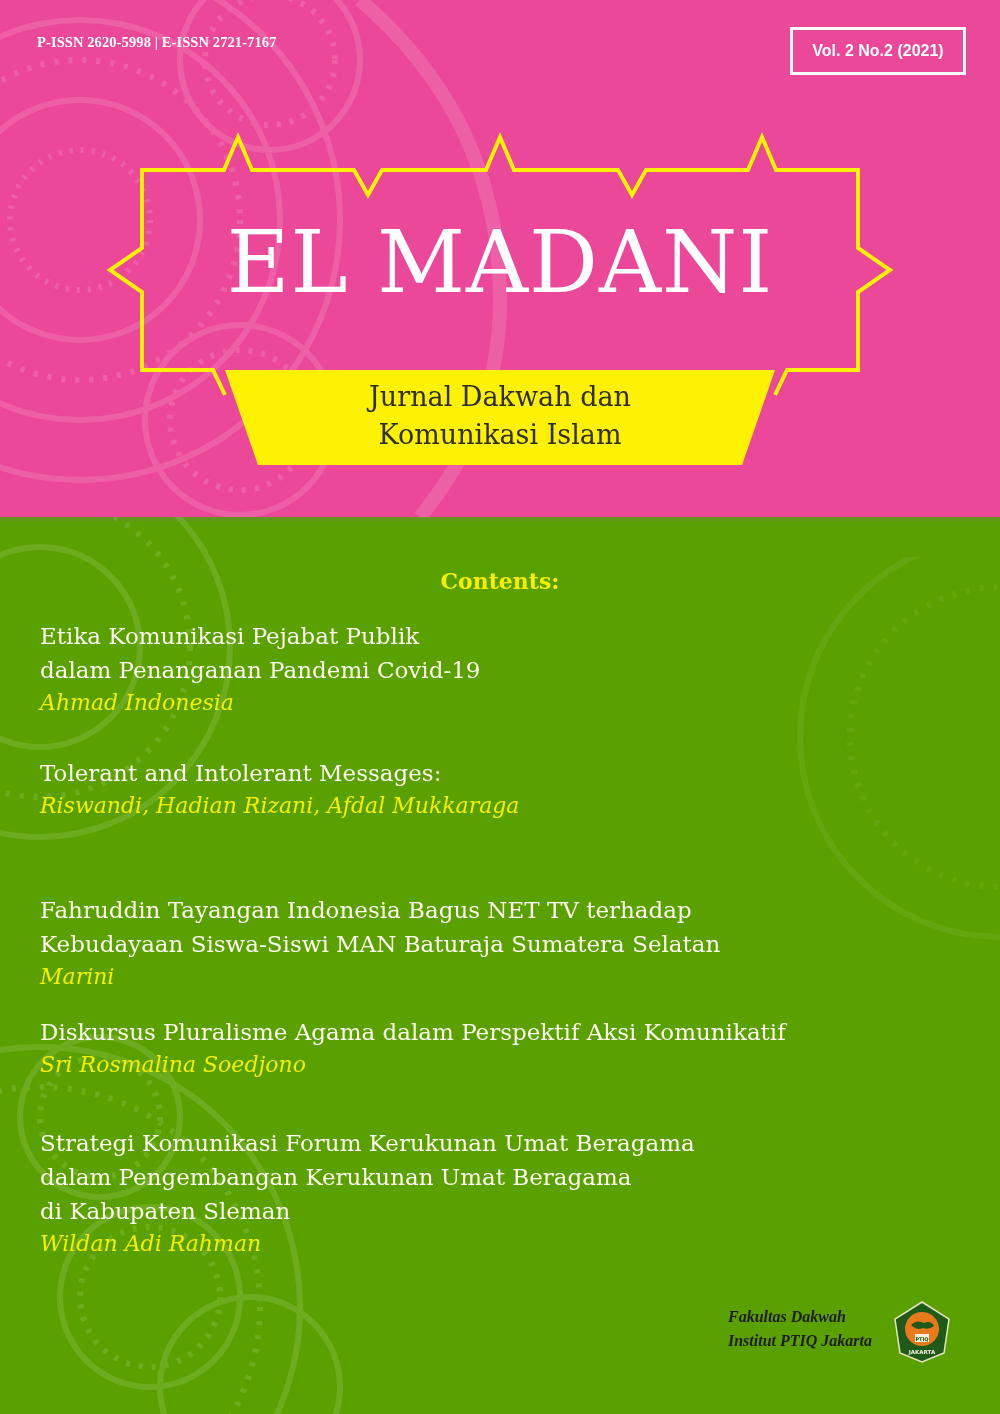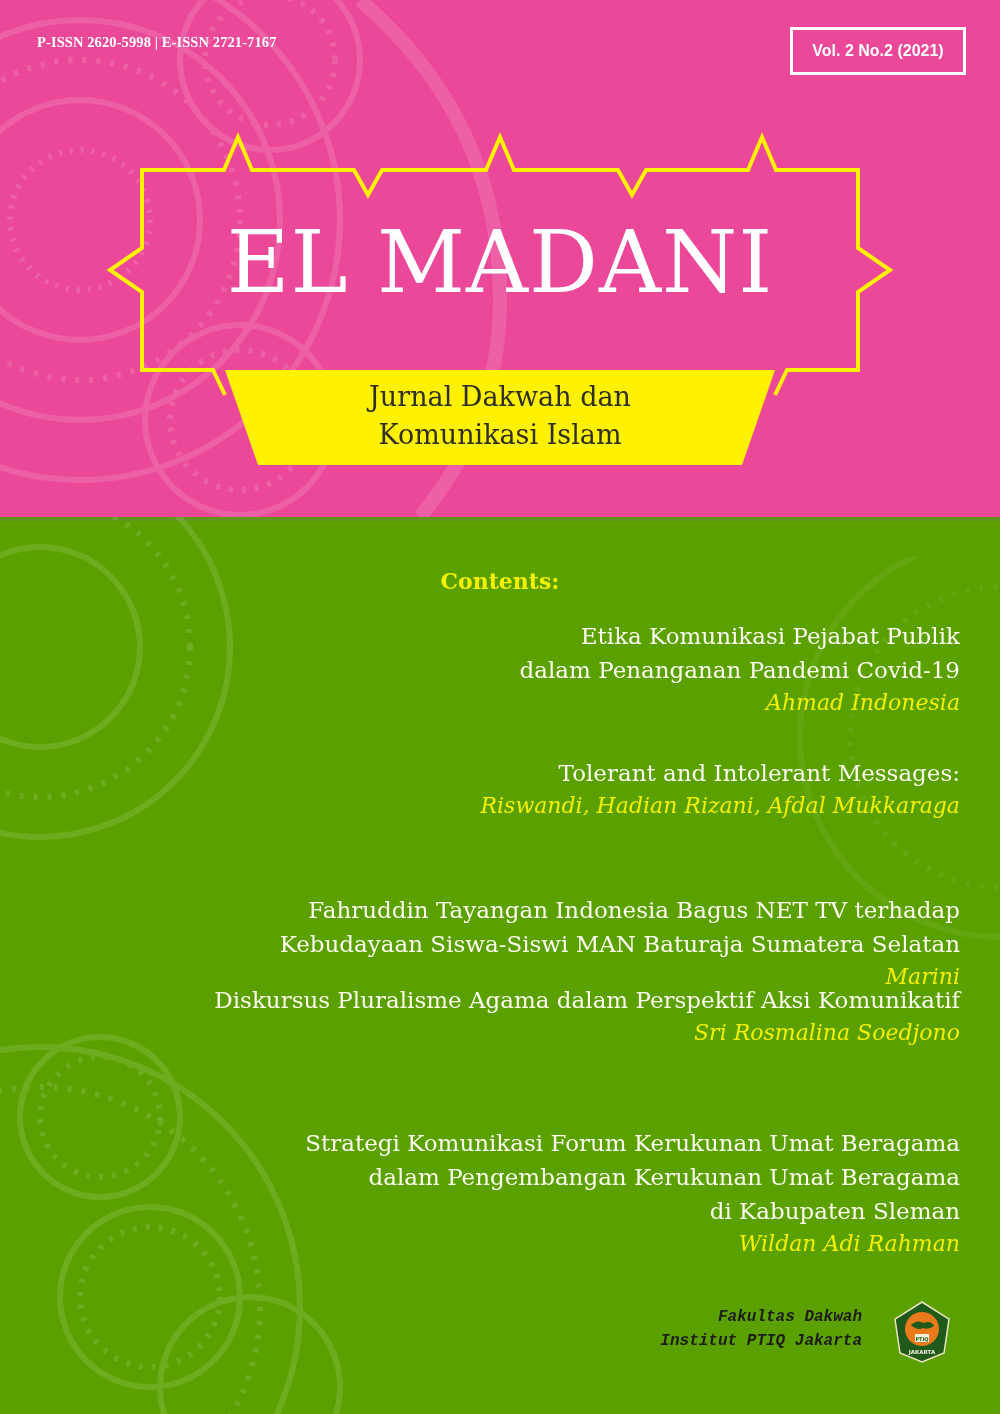--- a/index.html
+++ b/index.html
@@ -7,24 +7,24 @@
     .top { position: absolute; left: 0; top: 0; width: 1000px; height: 517px; background: #ec4899; overflow: hidden; }
     .bottom { position: absolute; left: 0; top: 517px; width: 1000px; height: 897px; background: #5aa100; overflow: hidden; }
     .bottom::before { content: ""; position: absolute; left: 0; top: 0; width: 1000px; height: 4px; background: #6a8a3a; opacity: .5; }
     .deco { position: absolute; pointer-events: none; }
     .issn { position: absolute; left: 37px; top: 34px; color: #fff; font-family: "Liberation Serif", serif; font-weight: bold; font-size: 14.5px; letter-spacing: 0.1px; }
     .vol { position: absolute; left: 790px; top: 27px; width: 176px; height: 48px; box-sizing: border-box; border: 3px solid #fff; color: #fff; font-family: "Liberation Sans", sans-serif; font-weight: bold; font-size: 16px; display: flex; align-items: center; justify-content: center; }
     .frame { position: absolute; left: 0; top: 0; width: 1000px; height: 517px; }
     .title { position: absolute; left: 142px; top: 212px; width: 716px; text-align: center; color: #fff; font-family: "DejaVu Serif", serif; font-size: 86px; line-height: 100px; letter-spacing: 1px; }
     .subtitle { position: absolute; left: 225px; top: 378px; width: 550px; text-align: center; color: #2f2e28; font-family: "DejaVu Serif", serif; font-size: 27px; line-height: 38px; }
     .contents-head { position: absolute; left: 0; top: 565px; width: 1000px; text-align: center; color: #f5f000; font-family: "DejaVu Serif", serif; font-weight: bold; font-size: 22px; line-height: 32px; }
-    .toc { position: absolute; left: 40px; width: 920px; text-align: right; }
+    .toc { position: absolute; left: 40px; width: 920px; text-align: left; }
     .toc .t { color: #fbfbf0; font-family: "DejaVu Serif", serif; font-size: 23px; line-height: 34px; }
     .toc .a { color: #f2ef00; font-family: "DejaVu Serif", serif; font-style: italic; font-size: 22px; line-height: 32px; }
-    .pub { position: absolute; right: 138px; top: 1305px; text-align: right; color: #1d1d16; font-family: Liberation Mono, monospace; font-style: italic; font-weight: bold; font-size: 16px; line-height: 24px; }
+    .pub { position: absolute; right: 128px; top: 1305px; color: #1d1d16; font-family: Liberation Serif, serif; font-style: italic; font-weight: bold; font-size: 16px; line-height: 24px; }
     .logo { position: absolute; left: 893px; top: 1301px; width: 58px; height: 62px; }
   </style>
 </head>
 <body>
 
 <div class="top">
   <svg class="deco" width="720" height="517" viewBox="0 0 720 517" style="left:-60px;top:0;opacity:.13">
     <g fill="none" stroke="#ffffff" stroke-width="6">
       <circle cx="140" cy="220" r="200"></circle>
       <circle cx="140" cy="220" r="160" stroke-dasharray="4 10"></circle>
@@ -91,21 +91,21 @@
   <div class="t">Tolerant and Intolerant Messages:</div>
   <div class="a">Riswandi, Hadian Rizani, Afdal Mukkaraga</div>
 </div>
 
 <div class="toc" style="top:893px">
   <div class="t">Fahruddin Tayangan Indonesia Bagus NET TV terhadap</div>
   <div class="t">Kebudayaan Siswa-Siswi MAN Baturaja Sumatera Selatan</div>
   <div class="a">Marini</div>
 </div>
 
-<div class="toc" style="top:983px">
+<div class="toc" style="top:1015px">
   <div class="t">Diskursus Pluralisme Agama dalam Perspektif Aksi Komunikatif</div>
   <div class="a">Sri Rosmalina Soedjono</div>
 </div>
 
 <div class="toc" style="top:1126px">
   <div class="t">Strategi Komunikasi Forum Kerukunan Umat Beragama</div>
   <div class="t">dalam Pengembangan Kerukunan Umat Beragama</div>
   <div class="t">di Kabupaten Sleman</div>
   <div class="a">Wildan Adi Rahman</div>
 </div>

